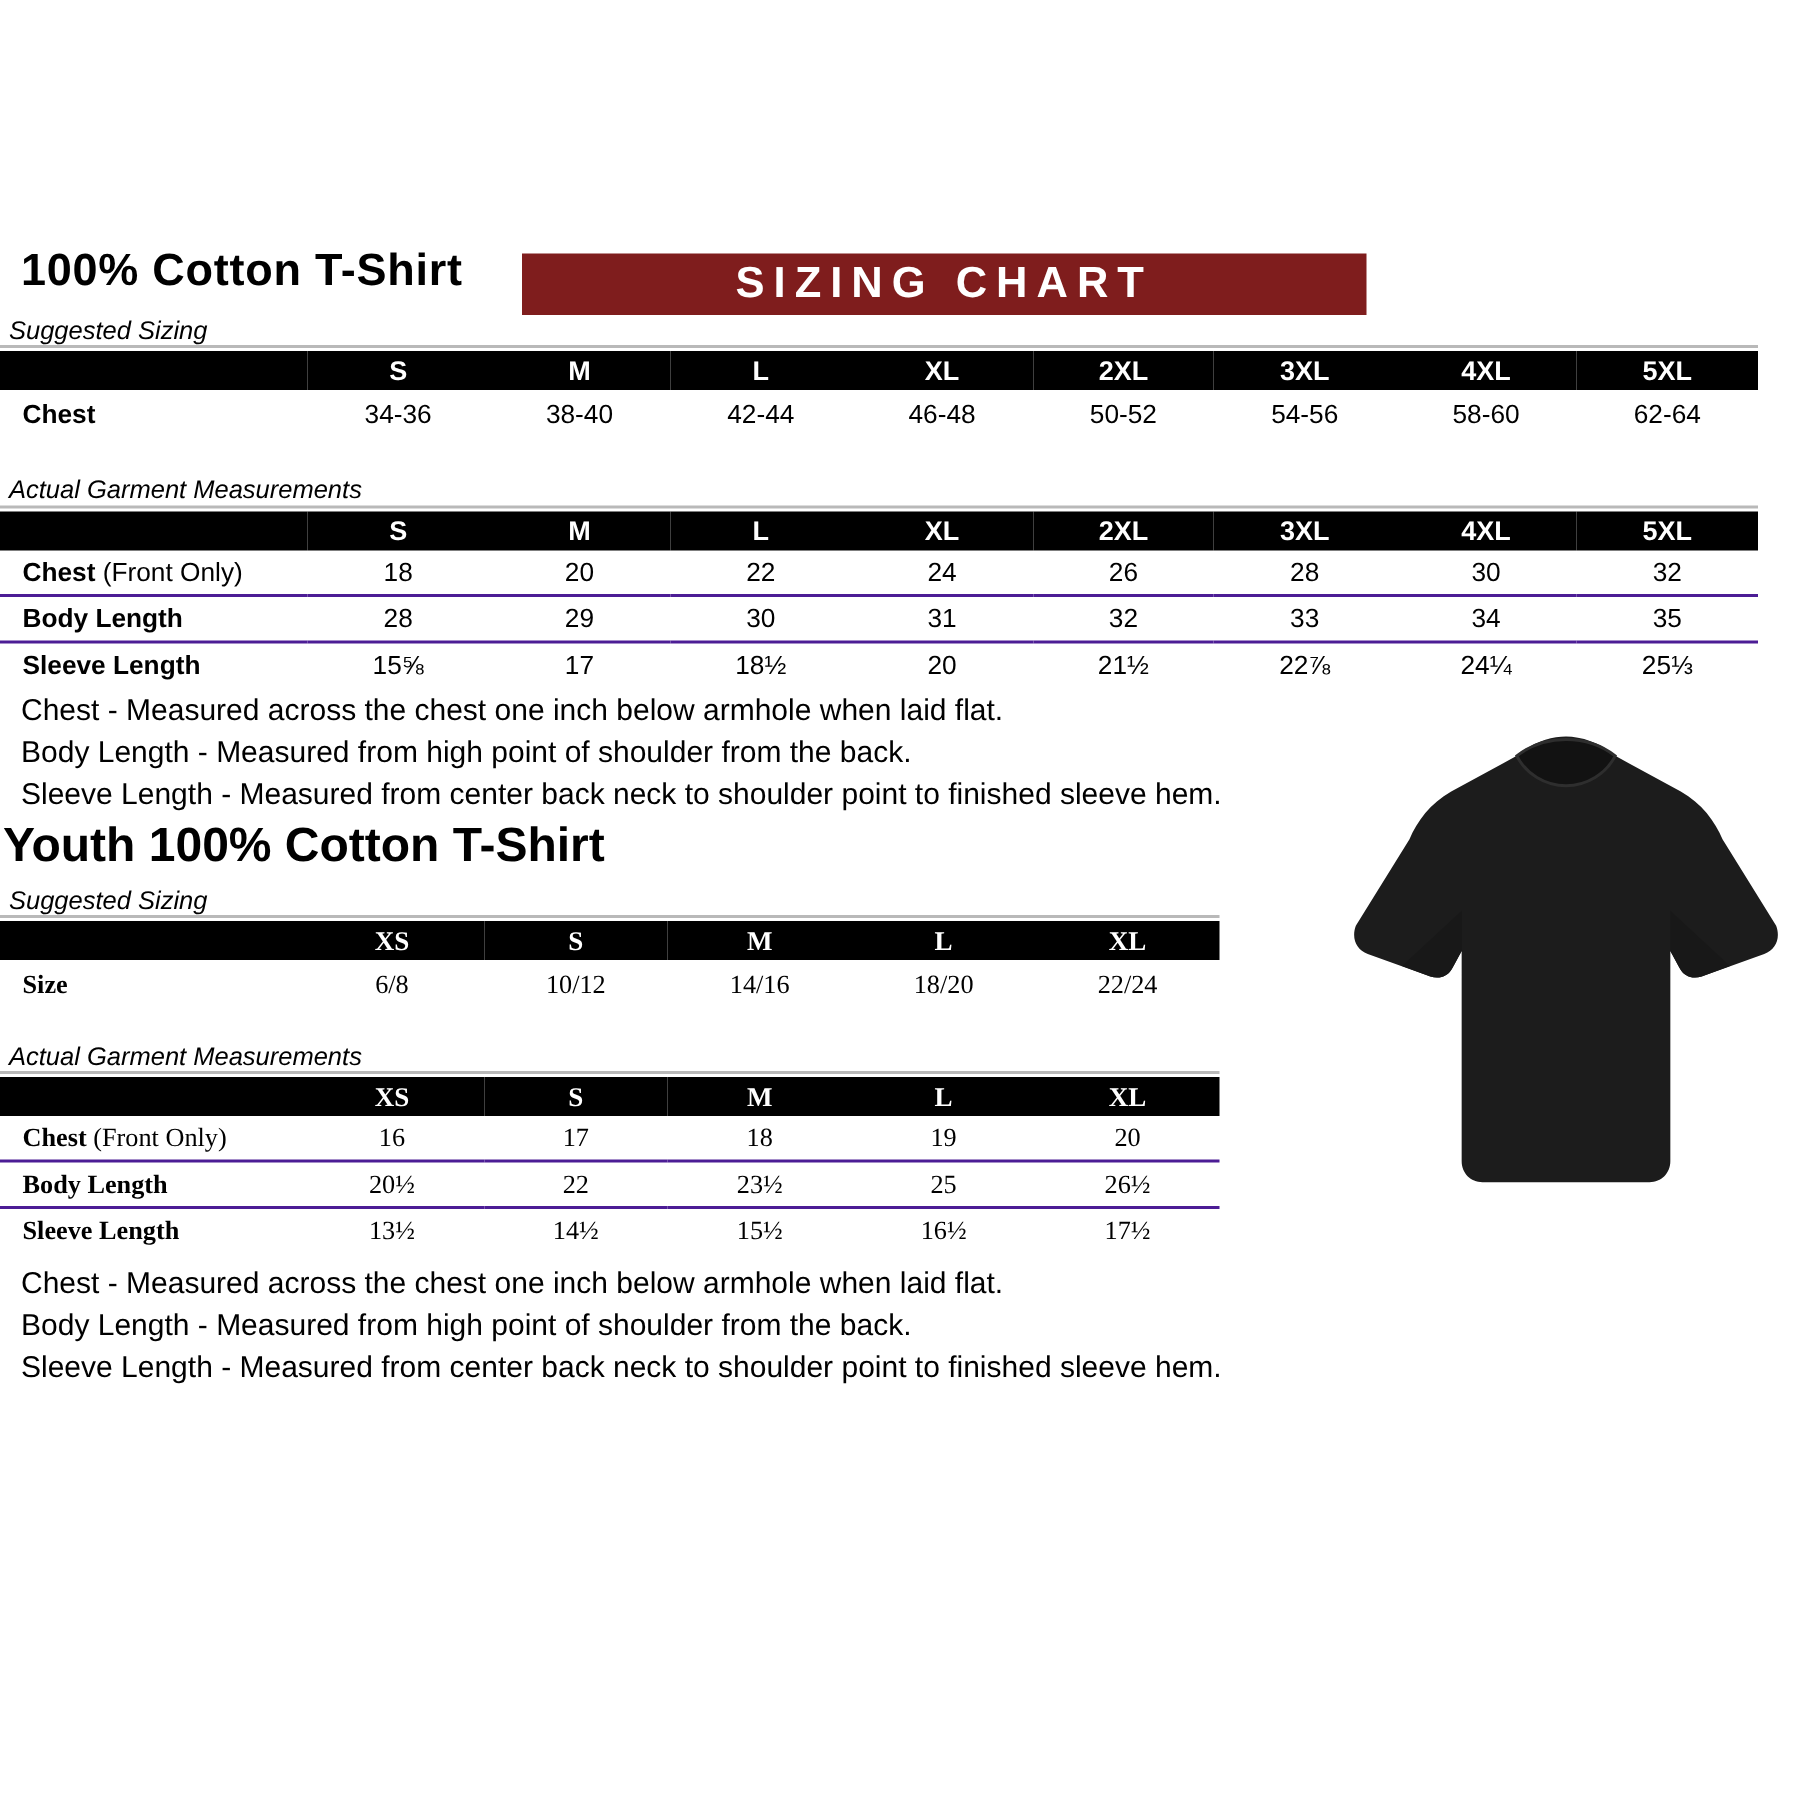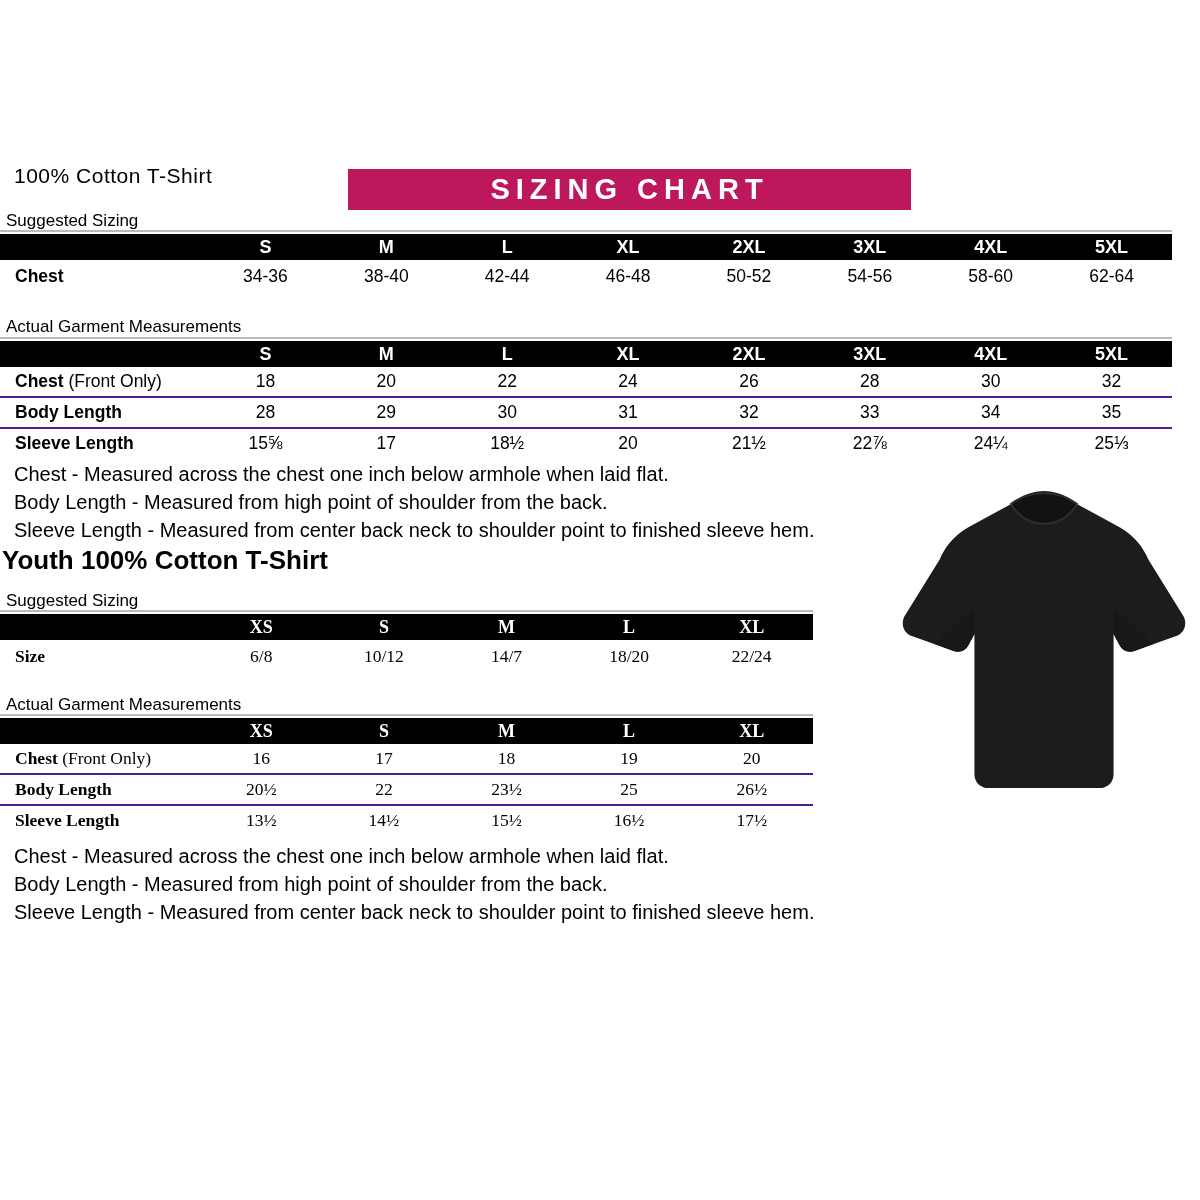--- a/index.html
+++ b/index.html
@@ -4,35 +4,35 @@
 <style>
   html,body { margin:0; padding:0; }
   body {
     width:1200px; height:1200px; position:relative;
     background:#ffffff; color:#000;
     font-family:"Liberation Sans", sans-serif;
     overflow:hidden;
   }
   .title {
     position:absolute; left:14px; top:164px;
-    font-size:21px; font-weight:400; letter-spacing:0.5px;
+    font-size:30px; font-weight:700; letter-spacing:0.5px;
   }
   .banner {
     position:absolute; left:348px; top:169px; width:563px; height:41px;
-    background:#be185d; display:flex; align-items:center; justify-content:center;
+    background:#7f1d1d; display:flex; align-items:center; justify-content:center;
   }
   .banner span {
     color:#fff; font-weight:bold; font-size:29px; letter-spacing:6px;
   }
   .section-label {
-    position:absolute; left:6px; font-size:17px;
+    position:absolute; left:6px; font-size:17px;font-style:italic;
   }
   .youth-title {
     position:absolute; left:2px; top:545px;
-    font-size:26px; font-weight:bold;
+    font-size:32px; font-weight:bold;
   }
   .tblwrap { position:absolute; left:0; }
   .tblwrap.adult { width:1172px; }
   .tblwrap.youth { width:813px;font-family:Liberation Serif, serif; }
   .tblwrap::before {
     content:""; position:absolute; top:-4px; left:0; right:0;
     height:2px; background:#b9b9b9;
   }
   table.sz { border-collapse:collapse; table-layout:fixed; width:100%; }
   .adult table.sz col.labelcol { width:205px; }
@@ -199,21 +199,21 @@
             <th>M</th>
             <th>L</th>
             <th>XL</th>
           </tr>
         </thead>
         <tbody>
           <tr>
             <td class="rowlabel"><b>Size</b></td>
             <td>6/8</td>
             <td>10/12</td>
-            <td>14/7</td>
+            <td>14/16</td>
             <td>18/20</td>
             <td>22/24</td>
           </tr>
         </tbody>
       </table>
     </div>
 
   <div class="section-label" style="top:695px">Actual Garment Measurements</div>
   <div class="tblwrap youth" style="top:718px">
       <table class="sz">

